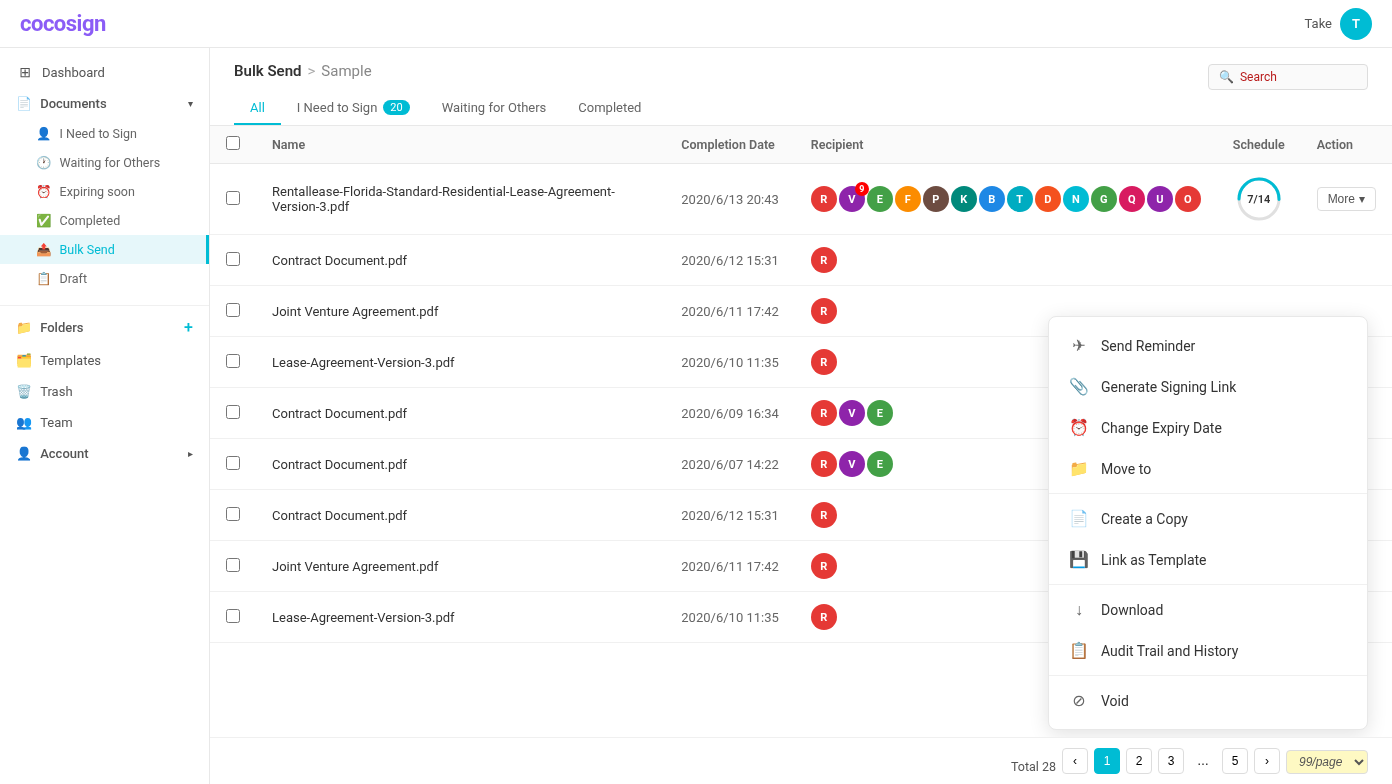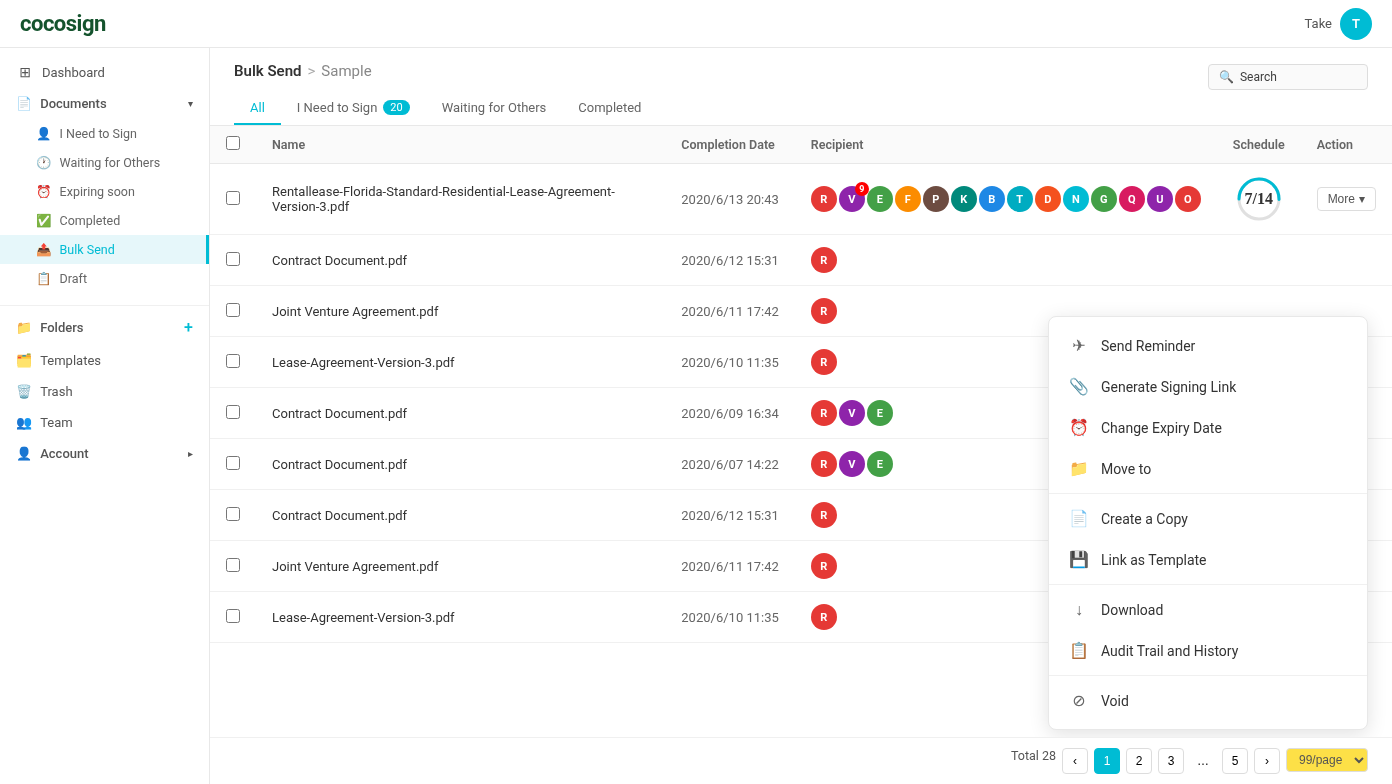--- a/index.html
+++ b/index.html
@@ -1,21 +1,21 @@
 <!DOCTYPE html>
 <html><head>
   <meta charset="utf-8">
   <style>
     * { box-sizing: border-box; margin: 0; padding: 0; }
     body { font-family: -apple-system, BlinkMacSystemFont, 'Segoe UI', Roboto, sans-serif; font-size: 13px; color: #333; background: #f5f6fa; display: flex; flex-direction: column; height: 784px; overflow: hidden; }
 
     
     .header { height: 48px; background: #fff; border-bottom: 1px solid #e8e8e8; display: flex; align-items: center; justify-content: space-between; padding: 0 20px; flex-shrink: 0; }
     .logo { display: flex; align-items: center; }
-    .logo-text { font-size: 22px; font-weight: 700; color: #14532d; letter-spacing: -0.5px; }
+    .logo-text { font-size: 22px; font-weight: 700; color: #8b5cf6; letter-spacing: -0.5px; }
     .header-right { display: flex; align-items: center; gap: 8px; }
     .header-user-name { font-size: 13px; color: #555; }
     .header-avatar { width: 32px; height: 32px; border-radius: 50%; background: #00bcd4; color: #fff; display: flex; align-items: center; justify-content: center; font-size: 13px; font-weight: 600; }
 
     
     .main-layout { display: flex; flex: 1; overflow: hidden; }
 
     
     .sidebar { width: 210px; background: #fff; border-right: 1px solid #e8e8e8; display: flex; flex-direction: column; overflow-y: auto; flex-shrink: 0; }
     .sidebar-section { padding: 8px 0; }
@@ -50,34 +50,34 @@
     tbody td { padding: 12px 16px; font-size: 13px; color: #444; vertical-align: middle; }
     .doc-name { color: #333; }
     .completion-date { color: #666; white-space: nowrap; }
     .recipient-avatars { display: flex; gap: 2px; flex-wrap: nowrap; }
     .r-avatar { width: 26px; height: 26px; border-radius: 50%; display: flex; align-items: center; justify-content: center; font-size: 11px; font-weight: 700; color: #fff; flex-shrink: 0; position: relative; }
     .schedule-cell { display: flex; align-items: center; justify-content: center; }
 
     
     .circle-progress { position: relative; width: 46px; height: 46px; }
     .circle-progress svg { transform: rotate(-90deg); }
-    .circle-label { position: absolute; top: 50%; left: 50%; transform: translate(-50%, -50%); font-size: 16px; font-weight: 600; color: #333; font-family: Liberation Serif, serif; }
+    .circle-label { position: absolute; top: 50%; left: 50%; transform: translate(-50%, -50%); font-size: 11px; font-weight: 600; color: #333; }
 
     
     .action-dropdown { position: absolute; right: 24px; top: 190px; background: #fff; border: 1px solid #e8e8e8; border-radius: 8px; box-shadow: 0 4px 20px rgba(0,0,0,0.12); width: 320px; z-index: 100; padding: 8px 0; }
     .dropdown-item { display: flex; align-items: center; gap: 12px; padding: 11px 20px; cursor: pointer; font-size: 14px; color: #333; }
     .dropdown-divider { height: 1px; background: #f0f0f0; margin: 4px 0; }
     .dropdown-icon { font-size: 16px; color: #666; width: 20px; text-align: center; }
     .more-btn { background: none; border: 1px solid #ddd; border-radius: 4px; padding: 4px 10px; font-size: 12px; cursor: pointer; color: #555; display: flex; align-items: center; gap: 4px; }
 
     
-    .pagination { display: flex; align-items: flex-start; justify-content: flex-end; gap: 6px; padding: 10px 24px; border-top: 1px solid #f0f0f0; font-size: 12.5px; color: #555; }
+    .pagination { display: flex; align-items: flex-end; justify-content: flex-end; gap: 6px; padding: 10px 24px; border-top: 1px solid #f0f0f0; font-size: 12.5px; color: #555; }
     .page-btn { width: 26px; height: 26px; border-radius: 4px; border: 1px solid #ddd; background: #fff; cursor: pointer; display: flex; align-items: center; justify-content: center; font-size: 12px; }
     .page-btn.active { background: #00bcd4; color: #fff; border-color: #00bcd4; }
-    .page-size-select { border: 1px solid #ddd; border-radius: 4px; padding: 3px 8px; font-size: 12px; color: #555; background: #fde047; cursor: pointer; }
+    .page-size-select { border: 1px solid #ddd; border-radius: 4px; padding: 3px 8px; font-size: 12px; color: #555; background: #fef9c3; cursor: pointer; font-style: italic; }
 
     input[type="checkbox"] { width: 14px; height: 14px; cursor: pointer; }
 
     .badge-notification { position: absolute; top: -4px; right: -4px; background: red; color: #fff; border-radius: 50%; width: 14px; height: 14px; font-size: 9px; display: flex; align-items: center; justify-content: center; }
   </style>
 </head>
 <body>
 
 <div class="header">
   <div class="logo">
@@ -170,21 +170,21 @@
   <div class="content">
     <div class="content-header">
       <div class="header-row">
         <div class="breadcrumb">
           <span>Bulk Send</span>
           <span class="sep">&gt;</span>
           <span class="sub">Sample</span>
         </div>
         <div class="search-bar">
           <span>🔍</span>
-          <span style="color:#404040;">Search</span>
+          <span style="color:#b91c1c;">Search</span>
         </div>
       </div>
       <div class="tabs">
         <div class="tab active">
             <span>All</span>
           </div>
         <div class="tab">
           <span>I Need to Sign</span>
           <span class="tab-badge">20</span>
         </div>

